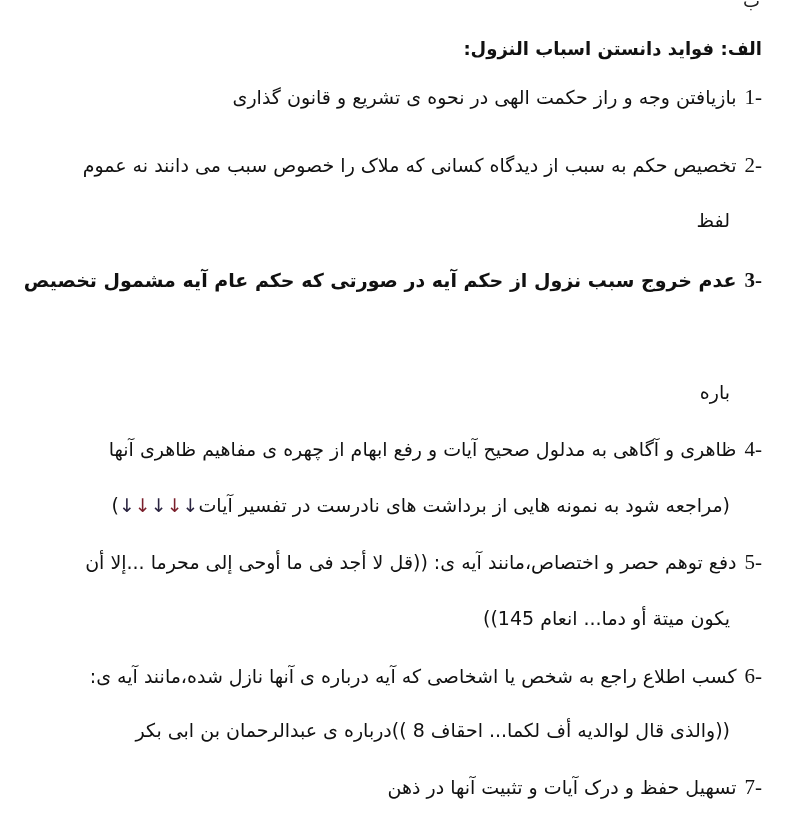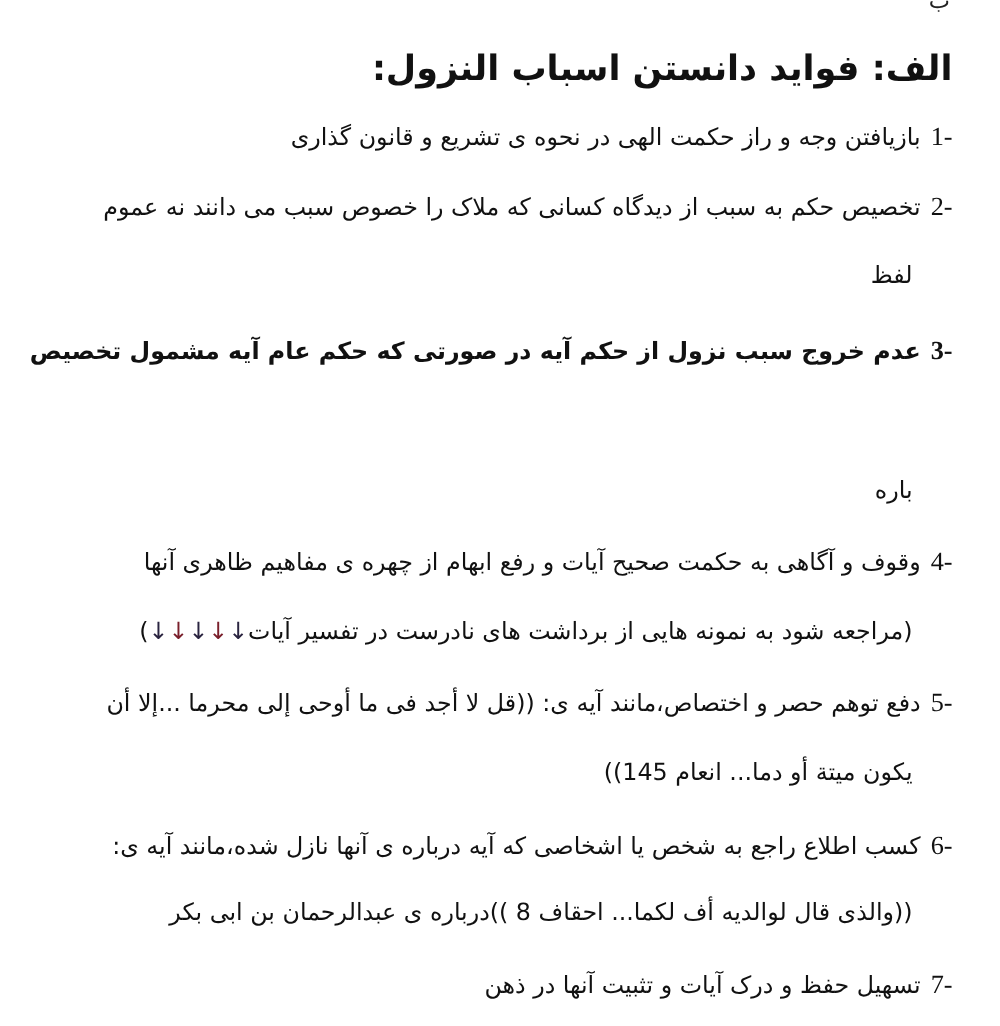--- a/index.html
+++ b/index.html
@@ -25,21 +25,21 @@
       position: absolute;
       right: 40px;
       top: -10px;
       font-size: 18px;
       color: #222;
     }
     .heading {
       position: absolute;
       right: 38px;
       top: 38px;
-      font-size: 28px;
+      font-size: 18px;
       font-weight: bold;
       white-space: nowrap;
     }
     .line {
       position: absolute;
       white-space: nowrap;
       font-size: 19px;
       line-height: 24px;
     }
     .num {
@@ -60,36 +60,36 @@
   </style>
 </head>
 <body>
 
 <div class="page">
 
   <div class="top-fragment">ب</div>
 
   <div class="heading">الف:  فواید دانستن اسباب النزول:</div>
 
-  <div class="line" style="right:38px; top:97px;">
+  <div class="line" style="right:38px; top:85px;">
     <span class="num">1-</span><span>بازیافتن وجه و راز حکمت الهی در نحوه ی تشریع و قانون گذاری</span>
   </div>
 
   <div class="line" style="right:38px; top:153px;">
     <span class="num">2-</span><span>تخصیص حکم به سبب از دیدگاه کسانی که ملاک را خصوص سبب می دانند نه عموم</span>
   </div>
   <div class="line" style="right:70px; top:208px;">لفظ</div>
 
   <div class="line" style="right:38px; top:268px;font-weight:bold;">
     <span class="num">3-</span><span>عدم خروج سبب نزول از حکم آیه در صورتی که حکم عام آیه مشمول تخصیص</span>
   </div>
   <div class="line" style="right:70px; top:380px;">باره</div>
 
   <div class="line" style="right:38px; top:437px;">
-    <span class="num">4-</span><span>وقوف و آگاهی به حکمت صحیح آیات و رفع ابهام از چهره ی مفاهیم ظاهری آنها</span>
+    <span class="num">4-</span><span>ظاهری و آگاهی به مدلول صحیح آیات و رفع ابهام از چهره ی مفاهیم ظاهری آنها</span>
   </div>
   <div class="line" style="right:70px; top:493px;">
     <span>(مراجعه شود به نمونه هایی از برداشت های نادرست در تفسیر آیات</span><span class="arrows"><span class="arrow-dark">↓</span><span class="arrow-red">↓</span><span class="arrow-dark">↓</span><span class="arrow-red">↓</span><span class="arrow-dark">↓</span></span><span>)</span>
   </div>
 
   <div class="line" style="right:38px; top:550px;text-align:right;">
     <span class="num">5-</span><span>دفع توهم حصر و اختصاص،مانند آیه ی: ((قل لا أجد فی ما أوحی إلی محرما ...إلا أن</span>
   </div>
   <div class="line" style="right:70px; top:606px;text-align:center;">یکون میتة أو دما...  انعام 145))</div>
 

